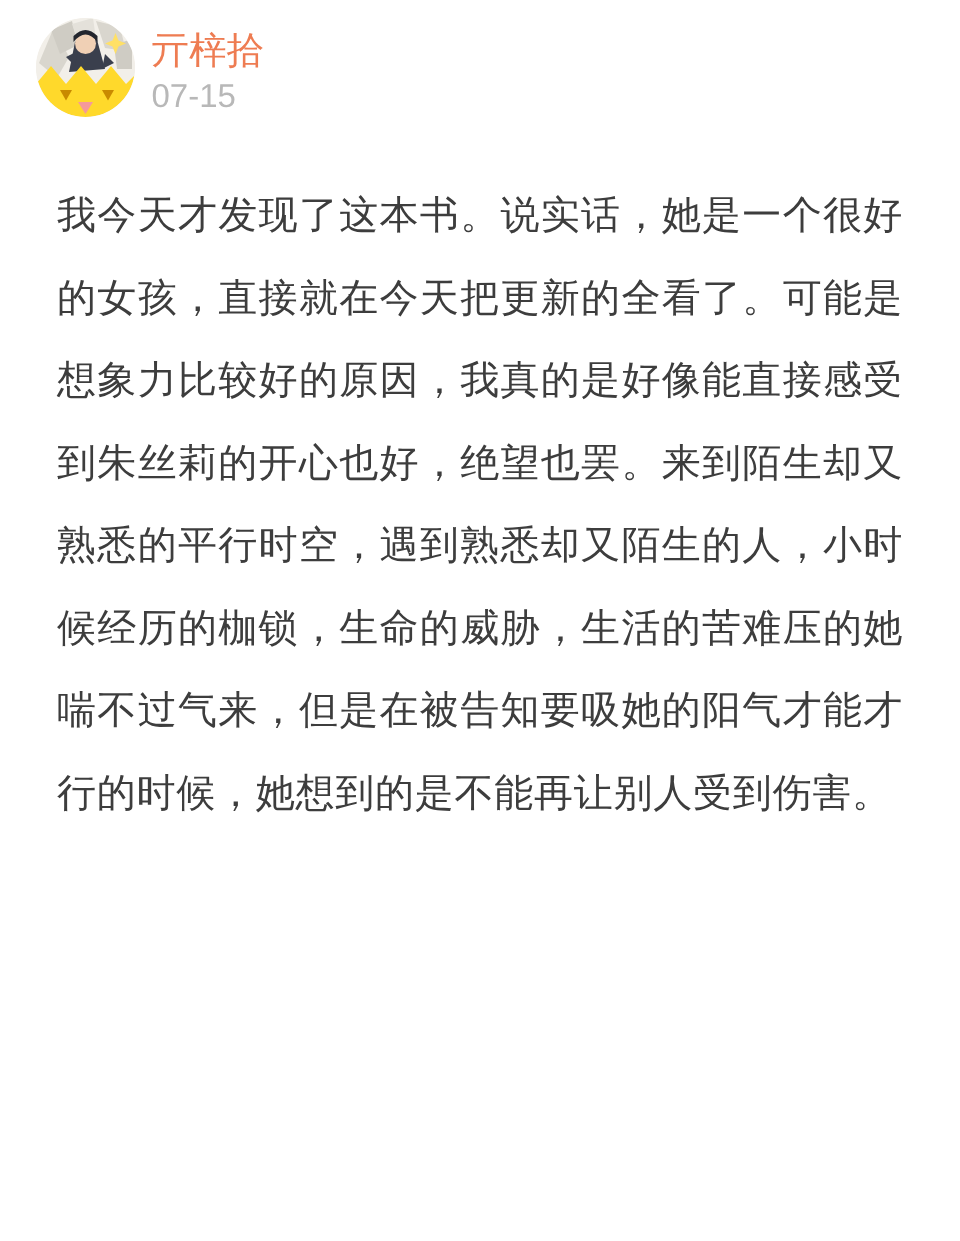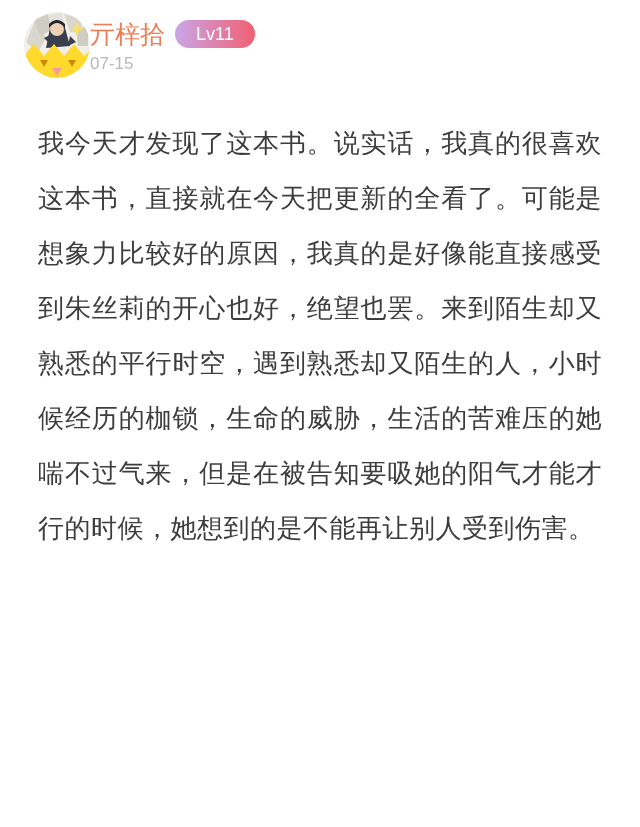--- a/index.html
+++ b/index.html
@@ -23,20 +23,21 @@
   .avatar {
     width: 66px;
     height: 66px;
     border-radius: 50%;
     overflow: hidden;
     flex: 0 0 auto;
     background: #f2efe9;
   }
   .avatar svg { display: block; }
   .header-info {
+    margin-left: 11px;
     padding-top: 7px;
   }
   .name-row {
     display: flex;
     align-items: center;
   }
   .username {
     font-size: 25px;
     font-weight: 400;
     color: var(--username, #ee7c52);
@@ -47,21 +48,21 @@
     height: 28px;
     line-height: 28px;
     padding: 0 21px;
     border-radius: 14px;
     background: linear-gradient(90deg, var(--badge-gradient-start, #c9a6e8), var(--badge-gradient-end, #f25f72));
     color: #ffffff;
     font-size: 18px;
   }
   .post-date {
     margin-top: 5px;
-    font-size: 17px;
+    font-size: 22px;
     color: var(--date, #b8b8b8);
     line-height: 20px;
   }
   .content {
     padding: 0 38px;
     margin-top: 38px;
     font-size: 26px;
     line-height: 55px;
     color: var(--body-text, #3d3d3d);
     text-align: justify;
@@ -107,24 +108,23 @@
           <polygon points="16,48 24,48 20,55" fill="#c98a00"></polygon>
           <polygon points="44,48 52,48 48,55" fill="#c98a00"></polygon>
           <polygon points="28,56 38,56 33,64" fill="#f59a9a"></polygon>
         </g>
       </svg>
     </div>
 
     <div class="header-info">
       <div class="name-row">
         <span class="username">亓梓拾</span>
-        <span class="level-badge">Lv11</span>
       </div>
       <div class="post-date">07-15</div>
     </div>
 
   </div>
 
   <div class="content">
-    <p>我今天才发现了这本书。说实话，我真的很喜欢这本书，直接就在今天把更新的全看了。可能是想象力比较好的原因，我真的是好像能直接感受到朱丝莉的开心也好，绝望也罢。来到陌生却又熟悉的平行时空，遇到熟悉却又陌生的人，小时候经历的枷锁，生命的威胁，生活的苦难压的她喘不过气来，但是在被告知要吸她的阳气才能才行的时候，她想到的是不能再让别人受到伤害。</p>
+    <p>我今天才发现了这本书。说实话，她是一个很好的女孩，直接就在今天把更新的全看了。可能是想象力比较好的原因，我真的是好像能直接感受到朱丝莉的开心也好，绝望也罢。来到陌生却又熟悉的平行时空，遇到熟悉却又陌生的人，小时候经历的枷锁，生命的威胁，生活的苦难压的她喘不过气来，但是在被告知要吸她的阳气才能才行的时候，她想到的是不能再让别人受到伤害。</p>
   </div>
 
 </div>
 
 </body></html>

